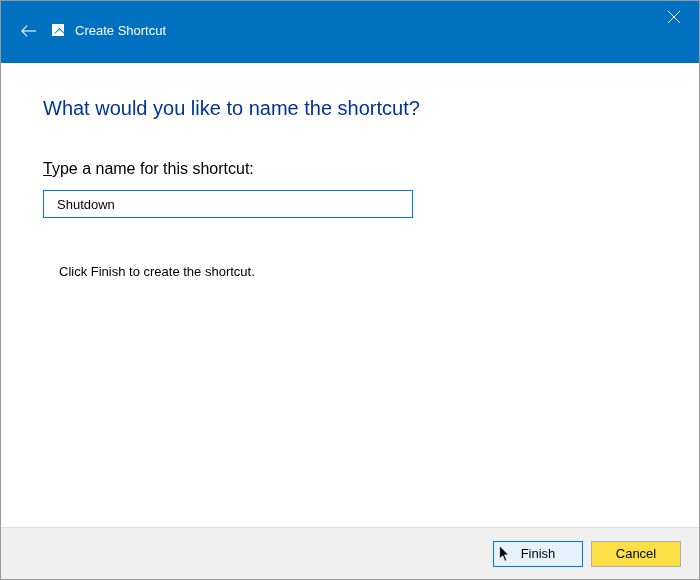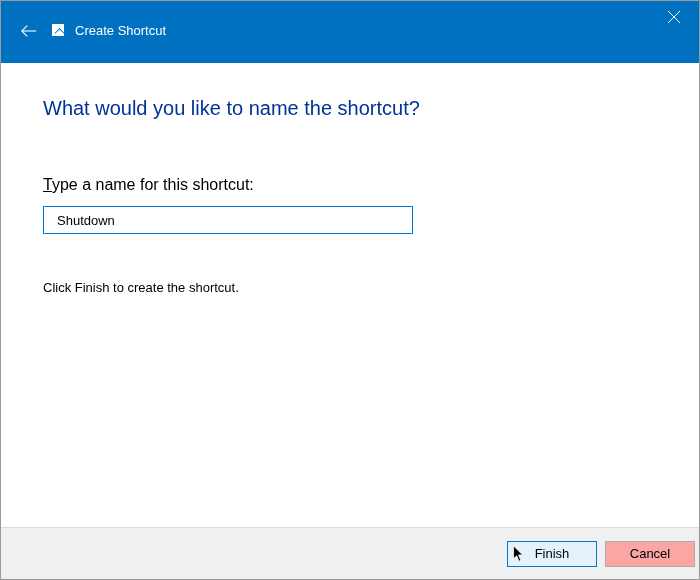--- a/index.html
+++ b/index.html
@@ -99,21 +99,21 @@
     }
     .content {
       flex: 1;
       padding: 34px 42px 0 42px;
       position: relative;
     }
     .heading {
       color: #003399;
       font-size: 20px;
       font-weight: 400;
-      margin-bottom: 56px;
+      margin-bottom: 40px;
     }
     .field-label {
       color: #000000;
       font-size: 16px;
       margin-bottom: 12px;
     }
     .field-label .hotkey {
       text-decoration: underline;
     }
     .name-input {
@@ -123,37 +123,38 @@
       padding: 3px 13px;
       font-size: 13px;
       font-family: "Segoe UI", Tahoma, sans-serif;
       outline: none;
       color: #000;
     }
     .instruction {
       color: #000000;
       font-size: 13px;
       margin-top: 46px;
+      margin-left: 16px;
     }
     .footer {
       height: 52px;
       border-top: 1px solid #dcdcdc;
       background: #f0f0f0;
       display: flex;
       align-items: center;
       justify-content: flex-end;
-      padding-right: 4px;
+      padding-right: 18px;
       gap: 8px;
     }
     .btn {
       height: 26px;
       min-width: 90px;
       font-size: 13px;
       font-family: "Segoe UI", Tahoma, sans-serif;
-      background: #fca5a5;
+      background: #fde047;
       border: 1px solid #adadad;
       cursor: pointer;
       padding: 0 12px;
       position: relative;
     }
     .btn.primary {
       border: 1px solid #0078d7;
       background: #e5f1fb;
     }
     .cursor {

